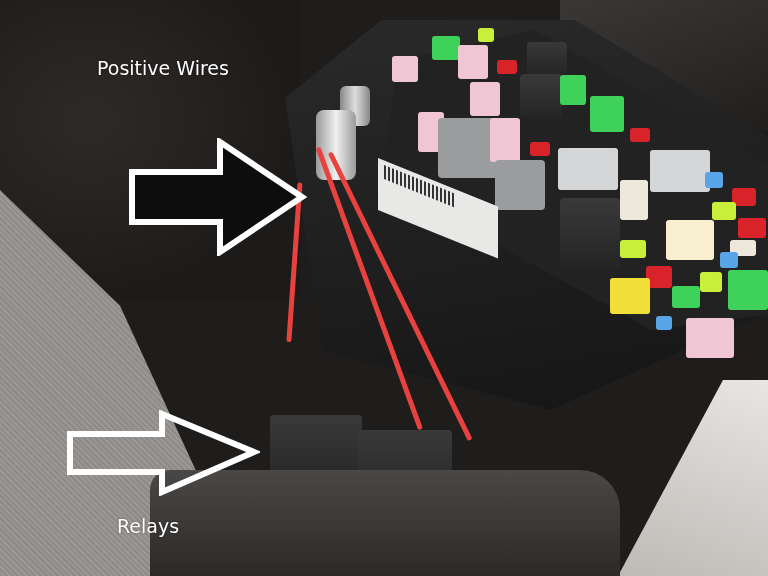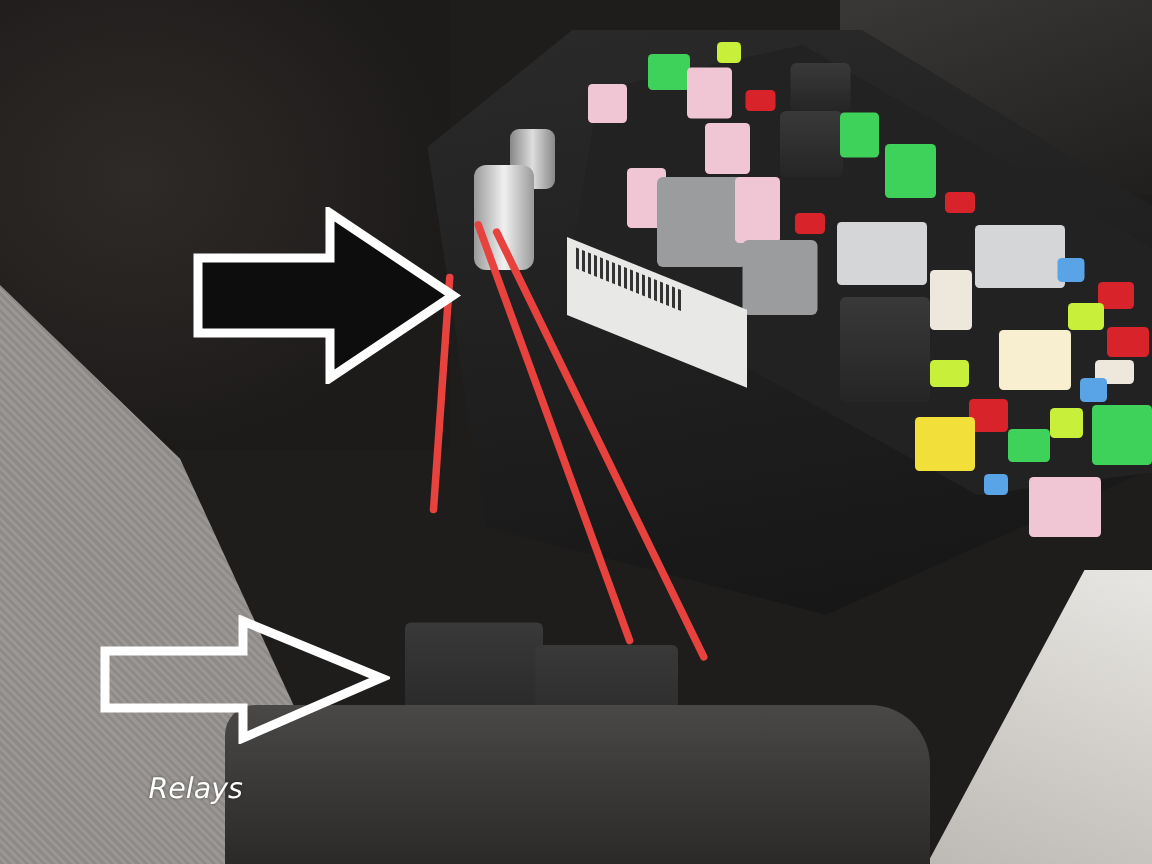--- a/index.html
+++ b/index.html
@@ -98,26 +98,27 @@
   <div class="abs relay-block" style="left:270px;top:415px;width:92px;height:78px;"></div>
   <div class="abs relay-block" style="left:357px;top:430px;width:95px;height:78px;"></div>
 
   <div class="abs wire" style="left:450px;top:495px;width:150px;background:#2f8fe0;transform:rotate(8deg);"></div>
   <div class="abs wire" style="left:450px;top:505px;width:150px;background:#2f8fe0;transform:rotate(4deg);"></div>
   <div class="abs wire" style="left:500px;top:530px;width:110px;background:#2fb84a;"></div>
   <div class="abs wire" style="left:455px;top:470px;width:120px;background:#e8423f;transform:rotate(25deg);"></div>
 
   <div class="abs seat"></div>
 
+  <div class="abs caption" style="left:97px;top:57px;">Positive Wires</div>
   <div class="abs arrow" style="left:128px;top:138px;">
     <svg width="180" height="118" viewBox="0 0 180 118">
       <polygon points="4,34 92,34 92,4 174,59 92,114 92,84 4,84" fill="#0d0d0d" stroke="#ffffff" stroke-width="6" stroke-linejoin="miter"></polygon>
     </svg>
   </div>
 
   <div class="abs arrow" style="left:64px;top:410px;">
     <svg width="196" height="86" viewBox="0 0 196 86">
       <polygon points="6,24 98,24 98,4 190,42 98,82 98,62 6,62" fill="none" stroke="#ffffff" stroke-width="6" stroke-linejoin="miter"></polygon>
     </svg>
   </div>
-  <div class="abs caption" style="left:99px;top:515px;font-style:italic;">Relays</div>
+  <div class="abs caption" style="left:117px;top:515px;">Relays</div>
 
 </div>
 
 </body></html>

